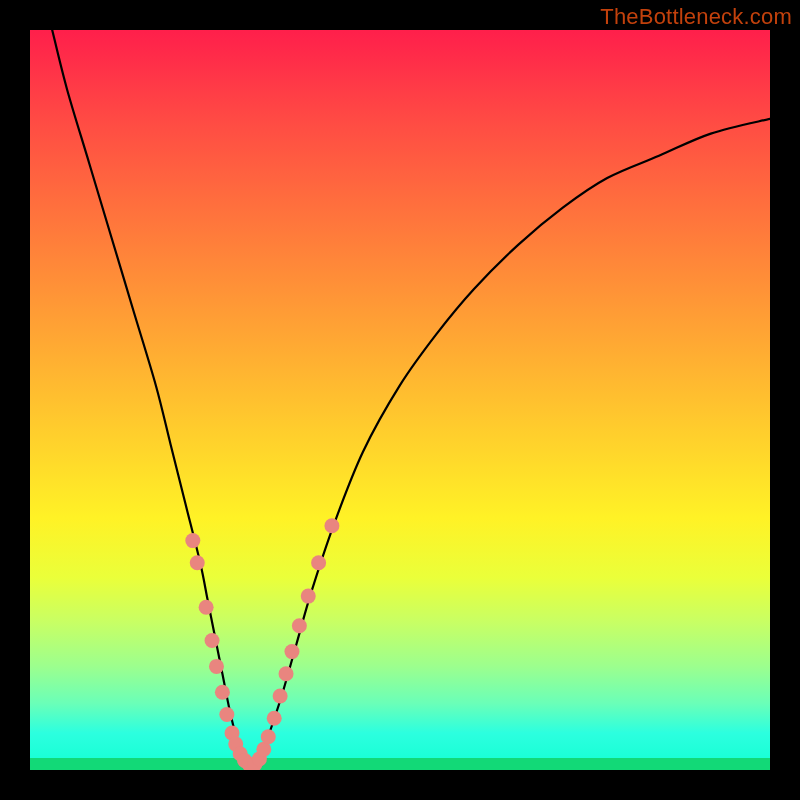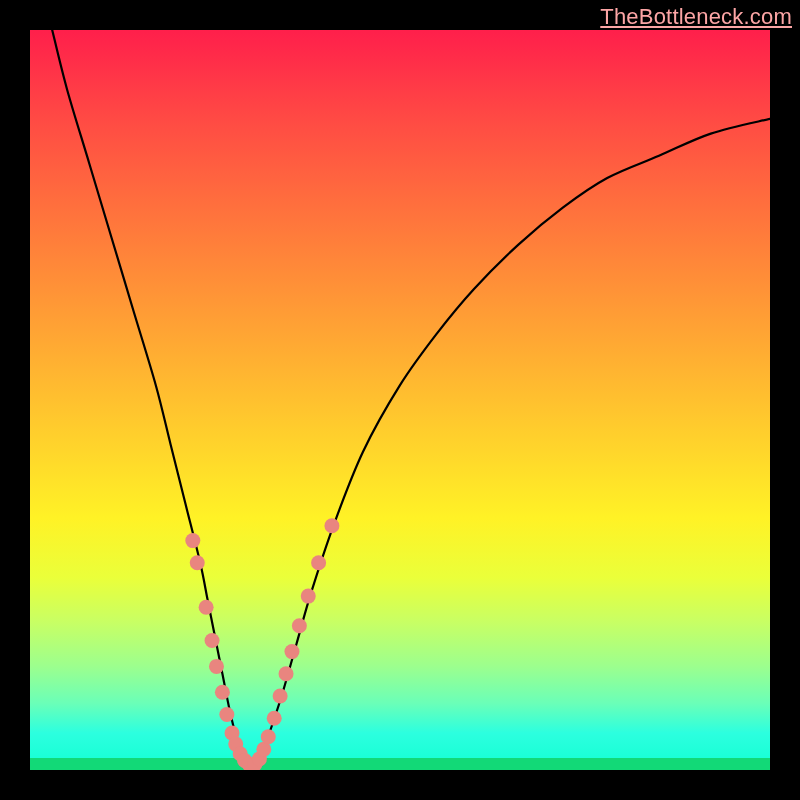--- a/index.html
+++ b/index.html
@@ -54,25 +54,24 @@
     position: absolute;
     top: 0;
     left: 0;
     width: 740px;
     height: 740px;
   }
   .watermark {
     position: absolute;
     top: 4px;
     right: 8px;
-    color: #fca5a5;
+    color: #c2410c;
     font-size: 22px;
     font-weight: 500;
     letter-spacing: 0.2px;
-    text-decoration: underline;
   }
 </style>
 </head>
 <body>
 
 <div class="frame">
   <div class="plot-area">
     <div class="green-band"></div>
     <svg class="curve" viewBox="0 0 740 740" preserveAspectRatio="none">
       <path id="curve-path" fill="none" stroke="#000000" stroke-width="2.2" stroke-linecap="round" d="M 22.20 0.00 C 24.67 9.87, 30.83 37.00, 37.00 59.20 C 43.17 81.40, 51.80 108.53, 59.20 133.20 C 66.60 157.87, 74.00 182.53, 81.40 207.20 C 88.80 231.87, 96.20 256.53, 103.60 281.20 C 111.00 305.87, 119.63 333.00, 125.80 355.20 C 131.97 377.40, 135.67 394.67, 140.60 414.40 C 145.53 434.13, 150.47 453.87, 155.40 473.60 C 160.33 493.33, 166.50 516.77, 170.20 532.80 C 173.90 548.83, 175.13 557.47, 177.60 569.80 C 180.07 582.13, 182.53 594.47, 185.00 606.80 C 187.47 619.13, 189.93 631.47, 192.40 643.80 C 194.87 656.13, 197.33 669.70, 199.80 680.80 C 202.27 691.90, 204.73 702.38, 207.20 710.40 C 209.67 718.42, 212.13 724.58, 214.60 728.90 C 217.07 733.22, 219.53 736.30, 222.00 736.30 C 224.47 736.30, 226.93 733.22, 229.40 728.90 C 231.87 724.58, 233.10 720.88, 236.80 710.40 C 240.50 699.92, 246.67 682.03, 251.60 666.00 C 256.53 649.97, 261.47 631.47, 266.40 614.20 C 271.33 596.93, 275.03 582.13, 281.20 562.40 C 287.37 542.67, 294.77 519.23, 303.40 495.80 C 312.03 472.37, 321.90 445.23, 333.00 421.80 C 344.10 398.37, 357.67 374.93, 370.00 355.20 C 382.33 335.47, 394.67 319.43, 407.00 303.40 C 419.33 287.37, 430.43 273.80, 444.00 259.00 C 457.57 244.20, 473.60 228.17, 488.40 214.60 C 503.20 201.03, 518.00 188.70, 532.80 177.60 C 547.60 166.50, 561.17 156.63, 577.20 148.00 C 593.23 139.37, 611.73 133.20, 629.00 125.80 C 646.27 118.40, 662.30 109.77, 680.80 103.60 C 699.30 97.43, 730.13 91.27, 740.00 88.80"></path>

